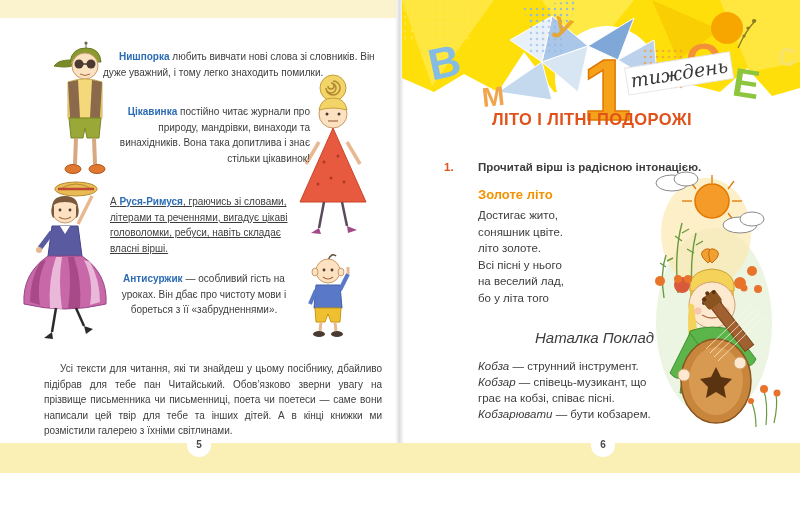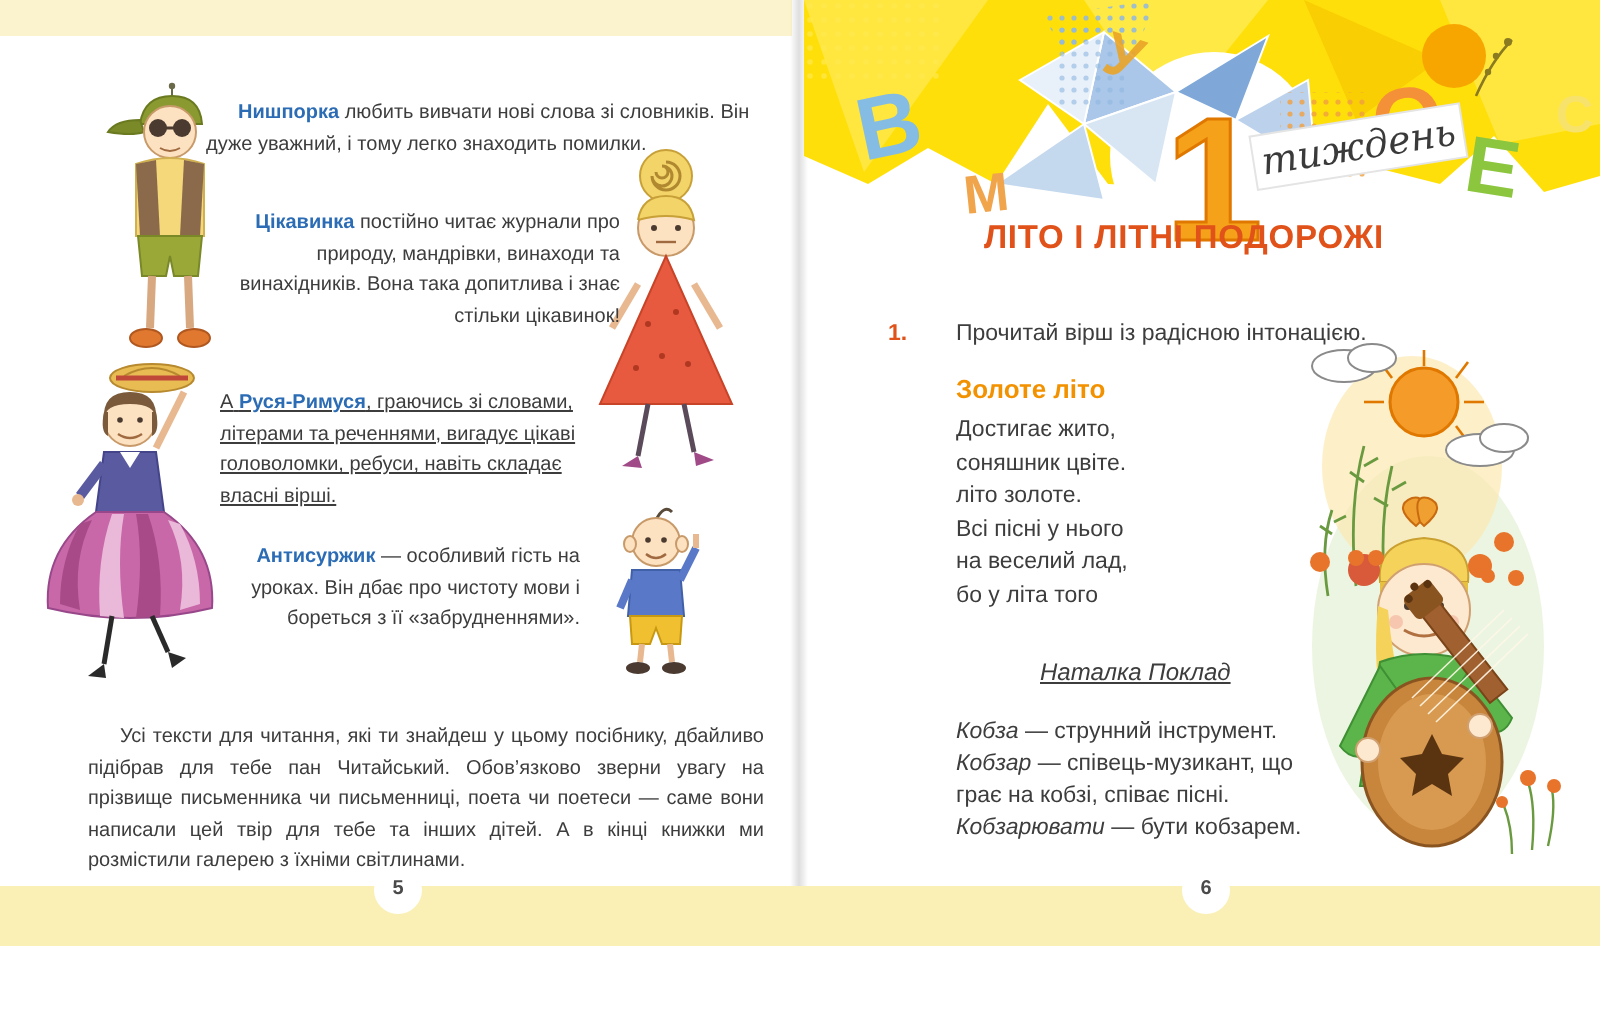--- a/index.html
+++ b/index.html
@@ -9,37 +9,37 @@
   
   .abs{position:absolute;}
   .txt{font-size:10px;line-height:15.5px;color:#3d3d3d;}
   .char-name{color:#2b6cb5;font-weight:bold;}
 
   
   .top-strip{left:0;top:0;width:396px;height:18px;background:#faf3cd;}
   .p1{left:103px;top:39px;width:282px;text-indent:16px;}
   .p2{left:96px;top:94px;width:214px;text-align:right;}
   .p3{left:110px;top:184px;width:202px;text-decoration:underline;}
-  .p4{left:118px;top:261px;width:172px;text-align:right;}
+  .p4{left:118px;top:261px;width:172px;text-align:center;}
   .closing{left:44px;top:351px;width:338px;text-align:justify;text-indent:16px;}
 
   
   .fold{left:395px;top:0;width:9px;height:473px;background:linear-gradient(to right,rgba(0,0,0,0),rgba(0,0,0,0.13) 50%,rgba(0,0,0,0));}
 
   
   .hdr-svg{left:402px;top:0;width:398px;height:140px;}
   .page-title{left:402px;top:110px;width:380px;text-align:center;font-size:16.5px;font-weight:bold;letter-spacing:.4px;color:#e0521a;}
 
   
   .task-num{left:444px;top:161px;width:26px;font-size:11.5px;font-weight:bold;color:#e0521a;}
-  .task-instr{left:478px;top:161px;width:260px;font-size:11.5px;font-weight:normal;color:#3d3d3d;}
+  .task-instr{left:478px;top:161px;width:260px;font-size:11.5px;font-weight:bold;color:#3d3d3d;}
   .poem-title{left:478px;top:187px;width:200px;font-size:13px;font-weight:bold;color:#f39200;}
   .poem{left:478px;top:207px;width:200px;}
   .poem-line{font-size:11.5px;line-height:16.5px;color:#3d3d3d;}
-  .poem-author{left:520px;top:329px;width:160px;font-size:12px;font-style:italic;color:#3d3d3d;text-decoration:underline;}
+  .poem-author{left:535px;top:329px;width:160px;font-size:15px;font-style:italic;color:#3d3d3d;}
   .glossary{left:478px;top:358px;width:192px;font-size:11.5px;line-height:16px;color:#3d3d3d;}
   .gl-term{font-style:italic;}
 
   
   .ill{pointer-events:none;}
   .ill-boy{left:46px;top:36px;width:72px;height:142px;}
   .ill-girl{left:286px;top:72px;width:94px;height:166px;}
   .ill-lady{left:12px;top:176px;width:112px;height:170px;}
   .ill-tot{left:298px;top:252px;width:62px;height:86px;}
   .ill-summer{left:634px;top:163px;width:162px;height:272px;}

